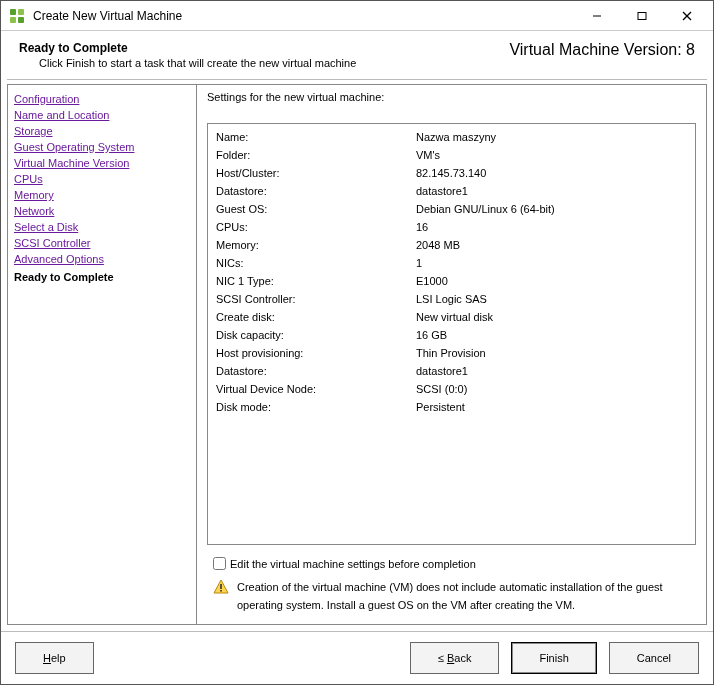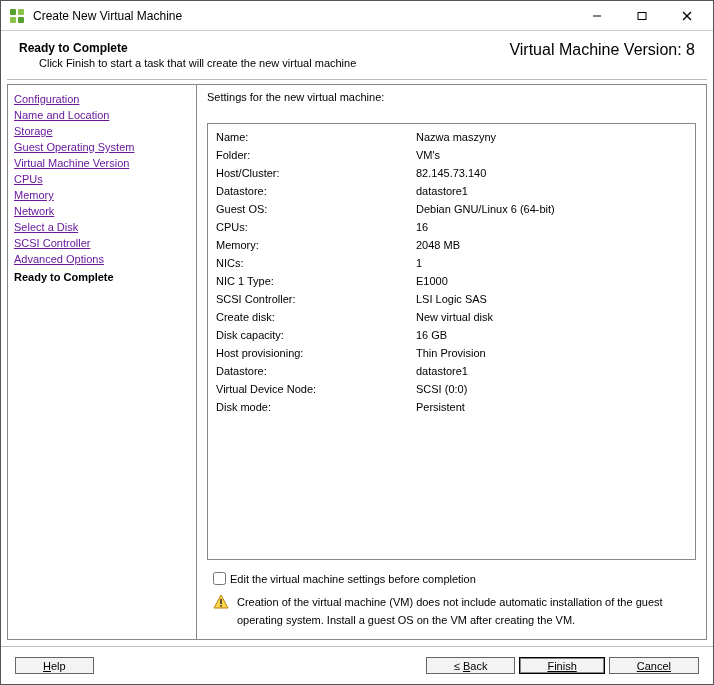--- a/index.html
+++ b/index.html
@@ -141,34 +141,34 @@
     line-height: 18px;
   }
   .footer {
     border-top: 1px solid #bbb;
     padding: 10px 14px;
     display: flex;
     align-items: center;
   }
   .btn {
     min-width: 72px;
-    height: 17px;
+    height: 32px;
     border: 1px solid #666;
     background: #f3f3f3;
     font-size: 11px;
     padding: 0 27px;
     cursor: pointer;
     font-family: inherit;
   }
   .btn.default {
     border: 1px solid #000;
     box-shadow: inset 0 0 0 1px #888;
   }
   .footer .spacer { flex: 1; }
-  .footer .btn + .btn { margin-left: 4px; text-decoration: underline; }
+  .footer .btn + .btn { margin-left: 12px; }
   .btn .u { text-decoration: underline; }
 </style>
 </head>
 <body>
 
 <div class="window">
 
   <div class="titlebar">
     <span class="app-icon">
       <svg viewBox="0 0 16 16" width="16" height="16">

